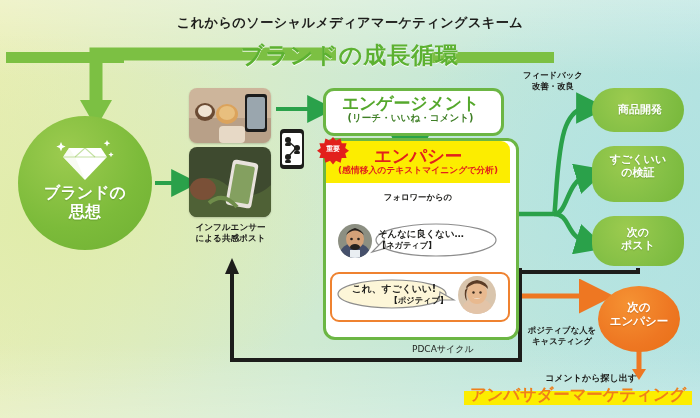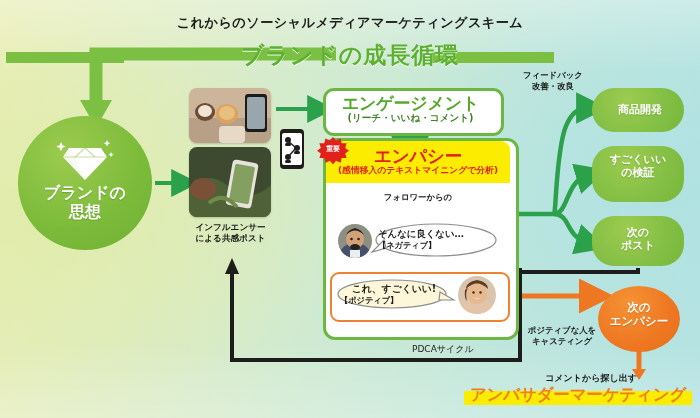--- a/index.html
+++ b/index.html
@@ -116,21 +116,21 @@
     left:330px;top:272px;width:176px;height:46px;
     background:#fff;border:2px solid #ef8230;border-radius:9px;z-index:6;
   }
   #positive-photo{left:458px;top:276px;width:38px;height:38px;border-radius:50%;overflow:hidden;z-index:8;}
   #positive-bubble-wrap{left:336px;top:278px;width:120px;height:34px;z-index:7;}
   #positive-line1{
     left:340px;top:283px;width:108px;text-align:center;z-index:9;
     font-size:9.8px;font-weight:bold;color:#1d1d1b;
   }
   #positive-line2{
-    left:340px;top:295px;width:108px;text-align:left;z-index:9;
+    left:340px;top:295px;width:108px;text-align:right;z-index:9;
     font-size:8.2px;font-weight:bold;color:#1d1d1b;
   }
   #pdca-label{
     left:412px;top:343px;z-index:8;
     font-size:9px;font-weight:normal;color:#1d1d1b;
   }
 
   
   #feedback-caption{
     left:505px;top:70px;width:96px;text-align:center;z-index:8;

